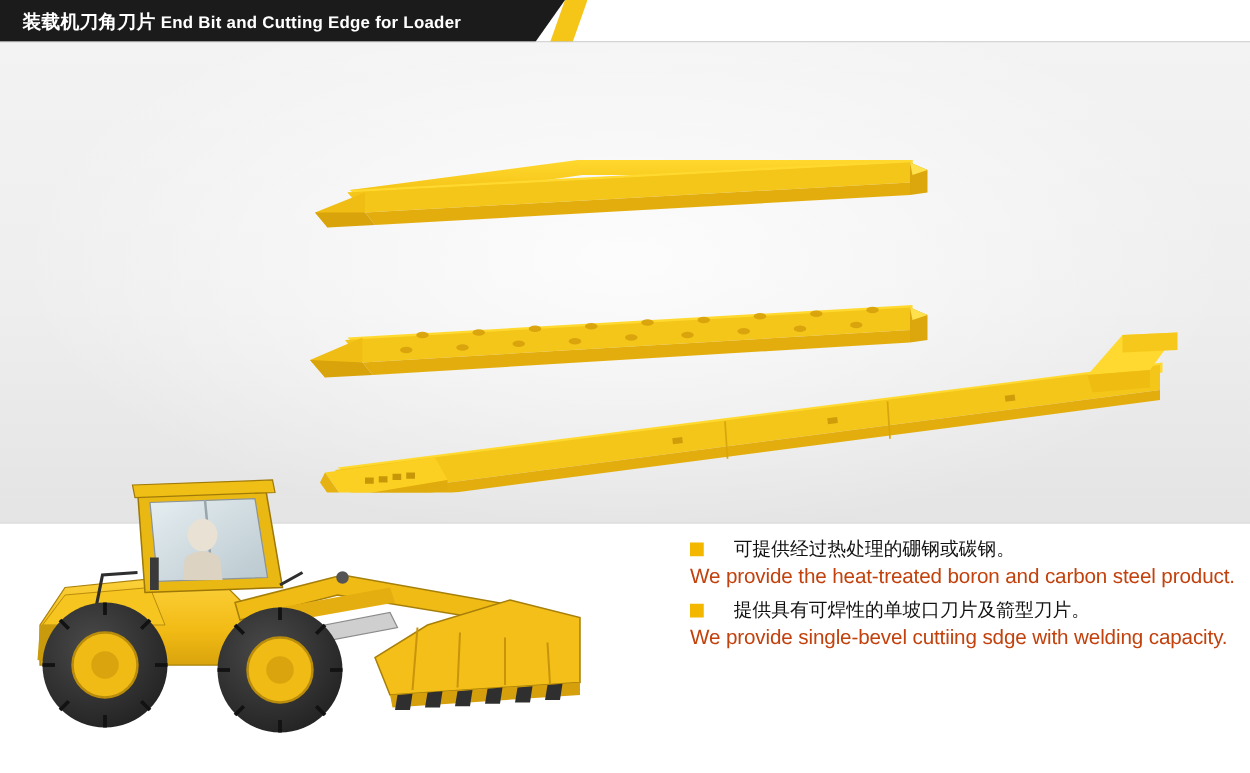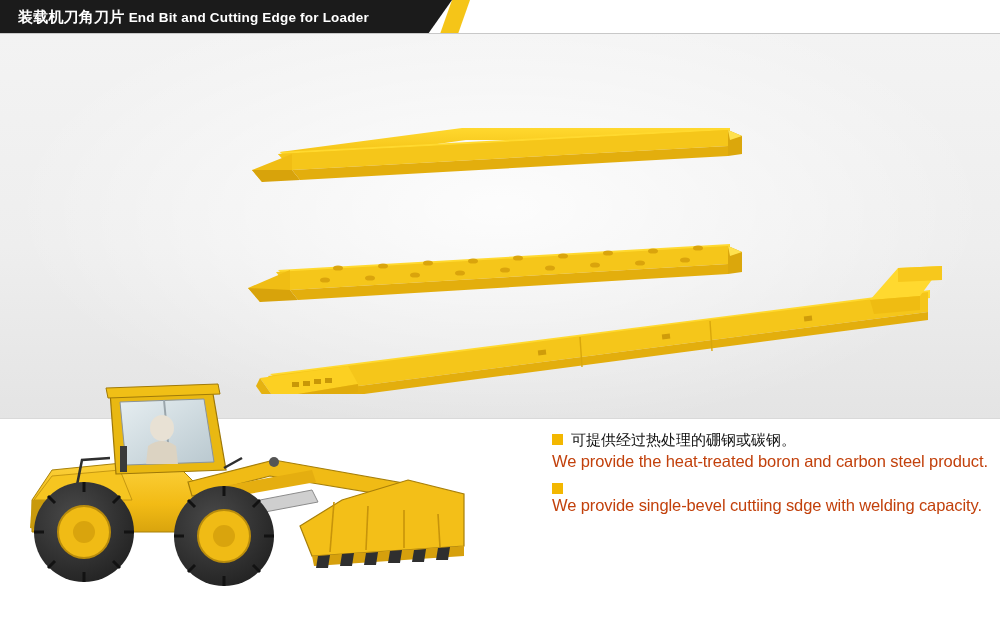--- a/index.html
+++ b/index.html
@@ -106,21 +106,21 @@
   .text-block {
     position: absolute;
     left: 552px;
     top: 429px;
     width: 438px;
     color: #1a1a1a;
   }
   .bullet-line {
     display: flex;
     align-items: flex-start;
-    gap: 8px;
+    gap: 24px;
     margin: 0 0 1px 0;
   }
   .bullet-sq {
     width: 11px;
     height: 11px;
     background: #f3b700;
     flex: 0 0 auto;
     margin-top: 5px;
   }
   .bullet-cn {
@@ -390,18 +390,19 @@
   <div class="text-block">
 
     <div class="bullet-line">
       <span class="bullet-sq"></span>
       <span class="bullet-cn">可提供经过热处理的硼钢或碳钢。</span>
     </div>
     <p class="desc-en">We provide the heat-treated boron and carbon steel product.</p>
 
     <div class="bullet-line">
       <span class="bullet-sq"></span>
+      <span class="bullet-cn">提供具有可焊性的单坡口刀片及箭型刀片。</span>
     </div>
     <p class="desc-en second">We provide single-bevel cuttiing sdge with welding capacity.</p>
 
   </div>
 
 </div>
 
 </body></html>

